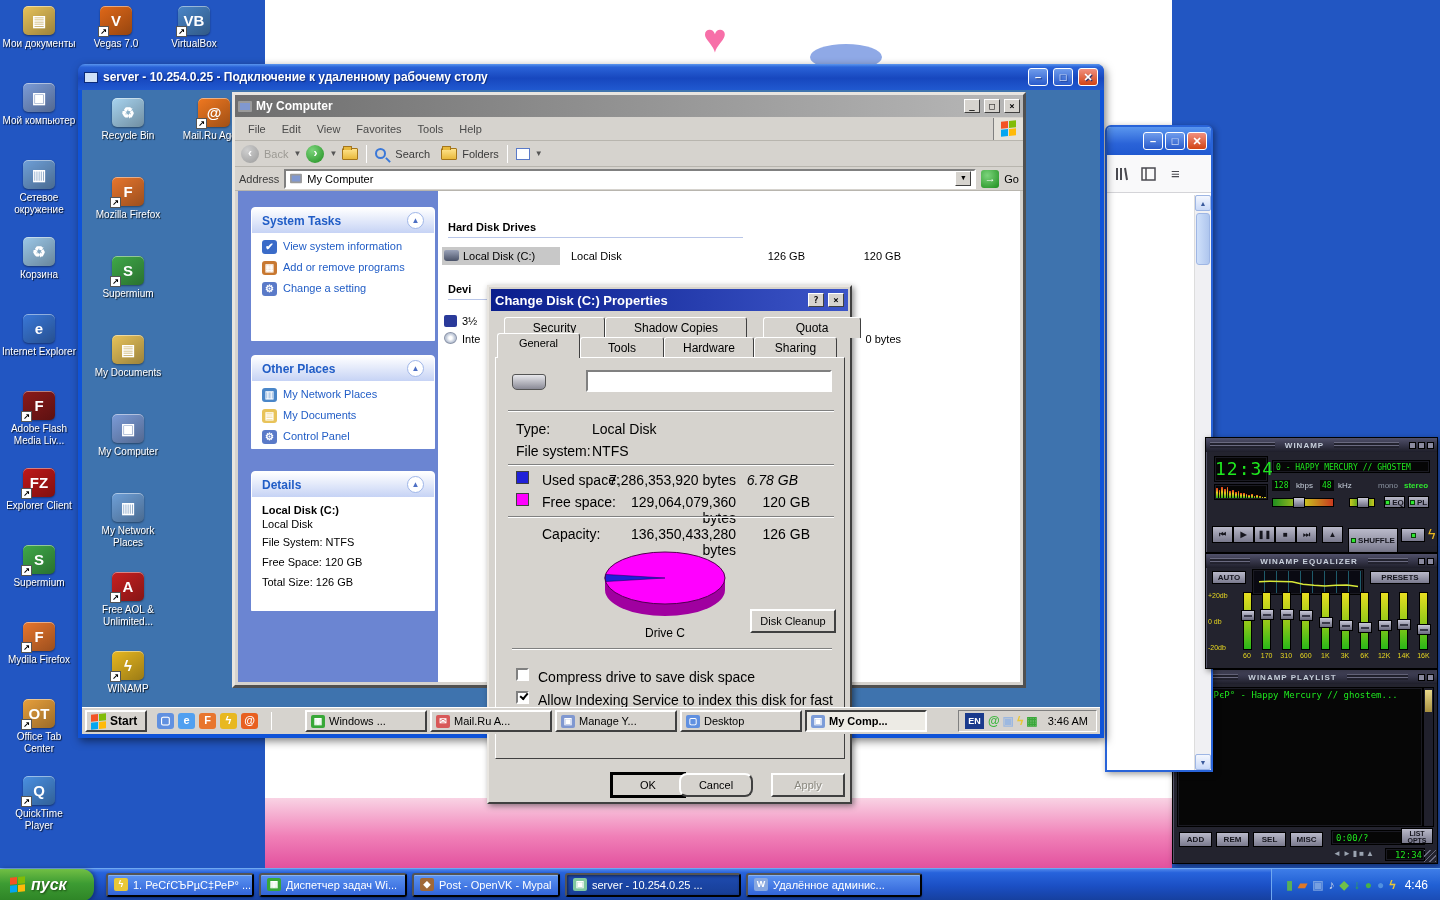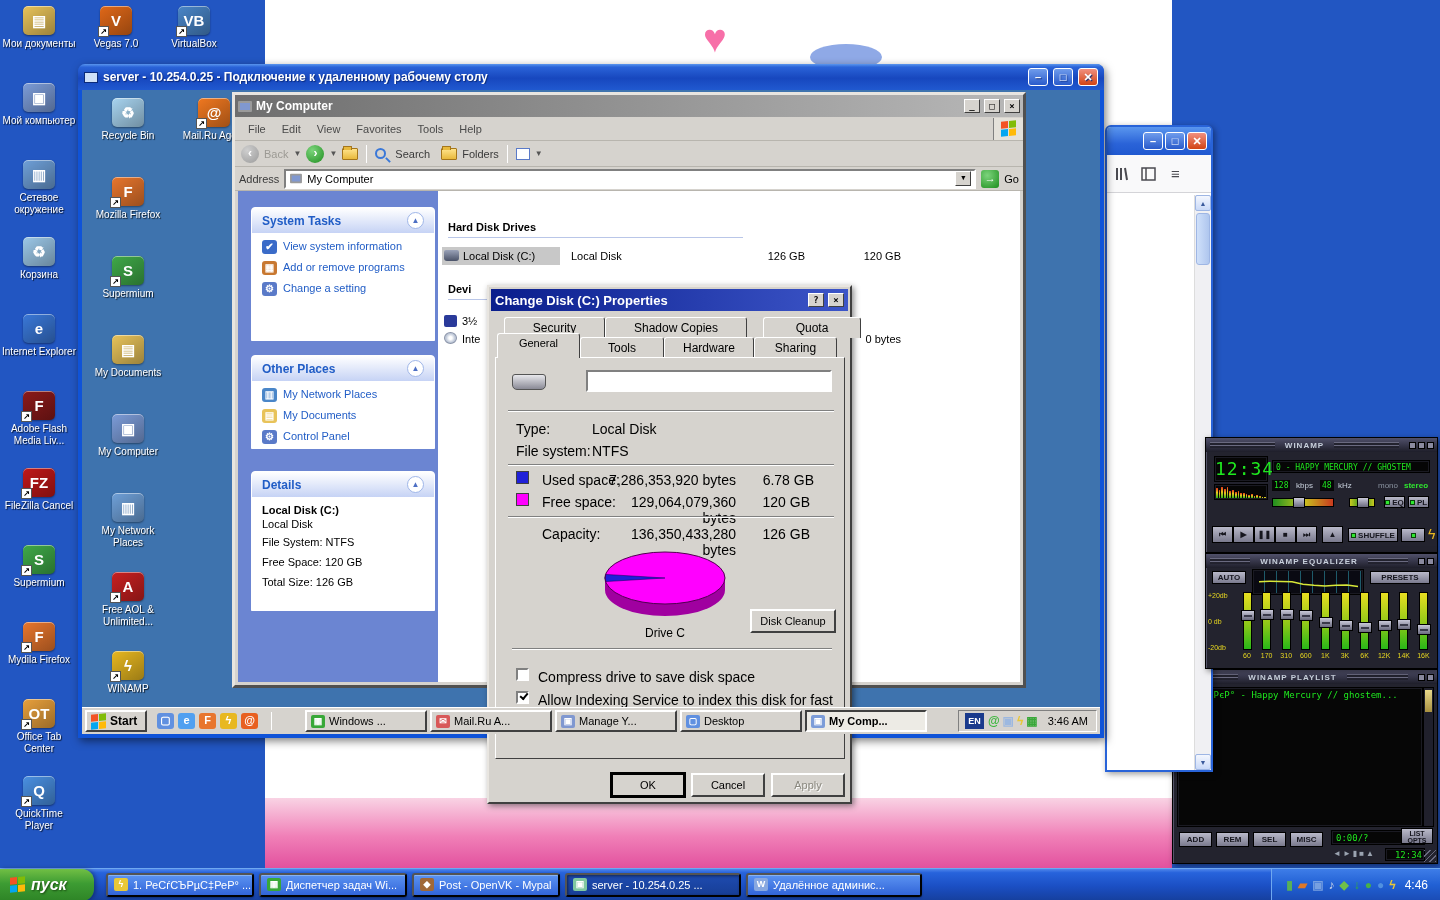--- a/index.html
+++ b/index.html
@@ -233,21 +233,21 @@
         <span>F</span>
         <span class="sc">↗</span>
       </div>
       <div class="dlabel">Adobe Flash Media Liv...</div>
     </div>
     <div class="dsk-item">
       <div class="dicon" style="background: linear-gradient(145deg, rgb(192, 24, 24), rgba(0, 0, 0, 0.333)), rgb(192, 24, 24);">
         <span>FZ</span>
         <span class="sc">↗</span>
       </div>
-      <div class="dlabel">FileZilla Cancel</div>
+      <div class="dlabel">Explorer Client</div>
     </div>
     <div class="dsk-item">
       <div class="dicon" style="background: linear-gradient(145deg, rgb(63, 169, 72), rgba(0, 0, 0, 0.333)), rgb(63, 169, 72);">
         <span>S</span>
         <span class="sc">↗</span>
       </div>
       <div class="dlabel">Supermium</div>
     </div>
     <div class="dsk-item">
       <div class="dicon" style="background: linear-gradient(145deg, rgb(232, 118, 45), rgba(0, 0, 0, 0.333)), rgb(232, 118, 45);">
@@ -584,21 +584,21 @@
       <div class="abs hr2" style="left:12px;top:52px;width:326px;"></div>
       <span class="fld-lab" style="left:20px;top:63px;">Type:</span>
       <span class="fld-lab" style="left:96px;top:63px;">Local Disk</span>
       <span class="fld-lab" style="left:20px;top:85px;">File system:</span>
       <span class="fld-lab" style="left:96px;top:85px;">NTFS</span>
       <div class="abs hr2" style="left:12px;top:106px;width:326px;"></div>
 
       <div class="swatch" id="used-swatch" style="left: 20px; top: 113px; background: rgb(32, 32, 216);"></div>
       <span class="fld-lab" style="left:46px;top:114px;">Used space:</span>
       <span class="fld-lab cell-r" style="left:110px;top:114px;width:130px;">7,286,353,920 bytes</span>
-      <span class="fld-lab cell-r" style="left:256px;top:114px;width:62px;">6.78 GB</span>
+      <span class="fld-lab cell-r" style="left:240px;top:114px;width:62px;font-style:italic;">6.78 GB</span>
       <div class="swatch" id="free-swatch" style="left: 20px; top: 135px; background: rgb(255, 0, 255);"></div>
       <span class="fld-lab" style="left:46px;top:136px;">Free space:</span>
       <span class="fld-lab cell-r" style="left:110px;top:136px;width:130px;">129,064,079,360 bytes</span>
       <span class="fld-lab cell-r" style="left:252px;top:136px;width:62px;">120 GB</span>
       <div class="abs hr2" style="left:12px;top:158px;width:326px;"></div>
       <span class="fld-lab" style="left:46px;top:168px;">Capacity:</span>
       <span class="fld-lab cell-r" style="left:110px;top:168px;width:130px;">136,350,433,280 bytes</span>
       <span class="fld-lab cell-r" style="left:252px;top:168px;width:62px;">126 GB</span>
 
       <svg id="dlg-pie" width="146" height="76" viewBox="0 0 146 76">
@@ -615,21 +615,21 @@
       <div class="abs hr2" style="left:16px;top:290px;width:320px;"></div>
 
       <div class="cb-box" id="cb1" style="left:20px;top:310px;"></div>
       <span class="fld-lab" style="left:42px;top:311px;">Compress drive to save disk space</span>
       <div class="cb-box checked" id="cb2" style="left:20px;top:333px;"></div>
       <span class="fld-lab" style="left:42px;top:334px;">Allow Indexing Service to index this disk for fast file searching</span>
     </div>
     <button class="dlg-btn c-btn" style="left:122px;top:486px;border-color:#000;outline:1px solid #000;">
       <span>OK</span>
     </button>
-    <button class="dlg-btn c-btn" style="left:202px;top:486px;">
+    <button class="dlg-btn c-btn" style="left:190px;top:486px;border-radius:8px;">
       <span>Cancel</span>
     </button>
     <button class="dlg-btn c-btn disabled-txt" style="left:282px;top:486px;">
       <span>Apply</span>
     </button>
   </div>
 
   <div id="rdp-taskbar">
     <button id="rdp-start" class="c-btn">
       <span class="winflag">
@@ -744,21 +744,21 @@
       <span>PL</span>
     </div>
   <div class="trans" style="left:6px;top:88px;">
     <div class="wa-btn">⏮</div>
     <div class="wa-btn">▶</div>
     <div class="wa-btn">❚❚</div>
     <div class="wa-btn">■</div>
     <div class="wa-btn">⏭</div>
   </div>
   <div class="wa-btn" style="left:116px;top:88px;width:21px;height:17px;">▲</div>
-  <div class="wa-btn" style="left:142px;top:90px;width:50px;height:14px;">
+  <div class="wa-btn" style="left:142px;top:90px;width:50px;height:25px;">
       <span class="lit"></span>
       <span>SHUFFLE</span>
     </div>
   <div class="wa-btn" style="left:195px;top:90px;width:24px;height:14px;">
       <span class="lit"></span>
     </div>
   <div class="abs gold" style="left:222px;top:88px;font-size:14px;color:#E8B820;">ϟ</div>
 </div>
 
 <div class="wa-win" id="wa-eq" style="left:1205px;top:553px;width:233px;height:116px;">

